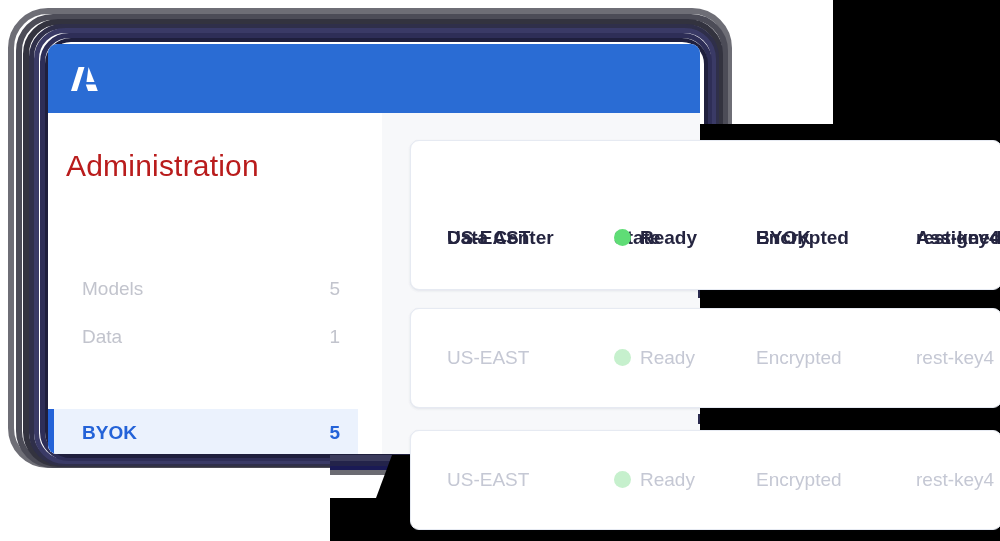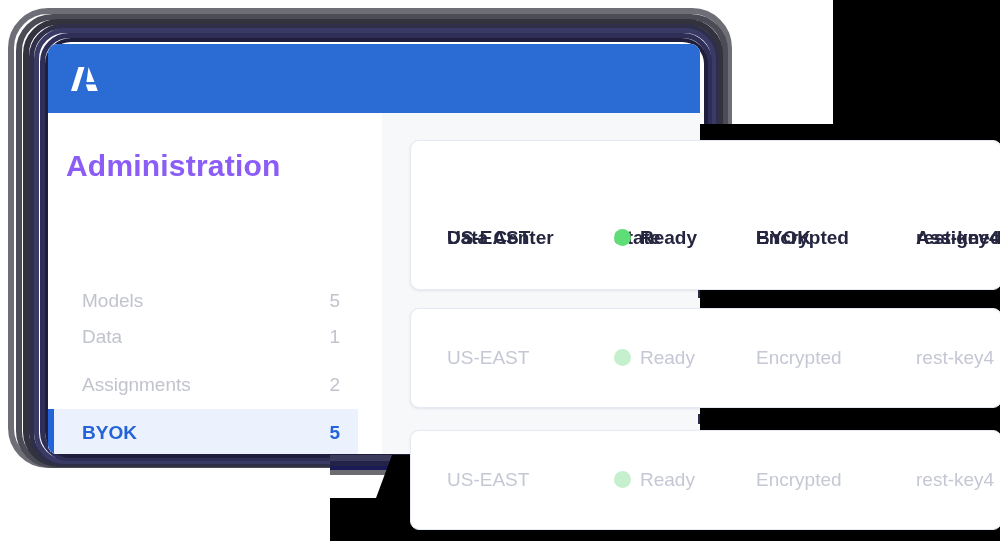--- a/index.html
+++ b/index.html
@@ -32,21 +32,21 @@
 
   #sidebar{
     position:absolute;left:0;top:69px;width:334px;height:341px;background:#ffffff;
   }
   #content-bg{
     position:absolute;left:334px;top:69px;width:318px;height:341px;background:#f7f8fa;
   }
 
   #admin-title{
     position:absolute;left:18px;top:36px;
-    font-size:30px;color:#8b5cf6;letter-spacing:.2px;font-weight:700;
+    font-size:30px;color:#b91c1c;letter-spacing:.2px;font-weight:400;
   }
 
   .nav-item{
     position:absolute;left:0;width:310px;height:48px;
   }
   .nav-item .lbl{
     position:absolute;left:34px;top:50%;transform:translateY(-50%);
     font-size:19px;color:#c2c4cd;font-weight:400;white-space:nowrap;
   }
   .nav-item .cnt{
@@ -122,34 +122,30 @@
       <svg id="logo" viewBox="0 0 42 42">
         <polygon points="9,33 16.5,9 22.5,9 15,33" fill="#ffffff"></polygon>
         <path d="M26.5 9 L32.5 24 L24.5 24 Z" fill="#ffffff"></path>
         <polygon points="23.8,26.5 33.5,26.5 35.8,33 26.1,33" fill="#ffffff"></polygon>
       </svg>
     </div>
 
     <div id="sidebar">
       <div id="admin-title">Administration</div>
 
-      <div class="nav-item" style="top:164px">
+      <div class="nav-item" style="top:152px">
         <span class="lbl">Models</span>
         <span class="cnt">5</span>
       </div>
 
       <div class="nav-item" style="top:200px">
         <span class="lbl">Data</span>
         <span class="cnt">1</span>
       </div>
 
-      <div class="nav-item" style="top:248px">
-        <span class="lbl">Assignments</span>
-        <span class="cnt">2</span>
-      </div>
 
       <div class="nav-item active" style="top:296px">
         <span class="bar"></span>
         <span class="lbl">BYOK</span>
         <span class="cnt">5</span>
       </div>
     </div>
 
     <div id="content-bg"></div>
   </div>

